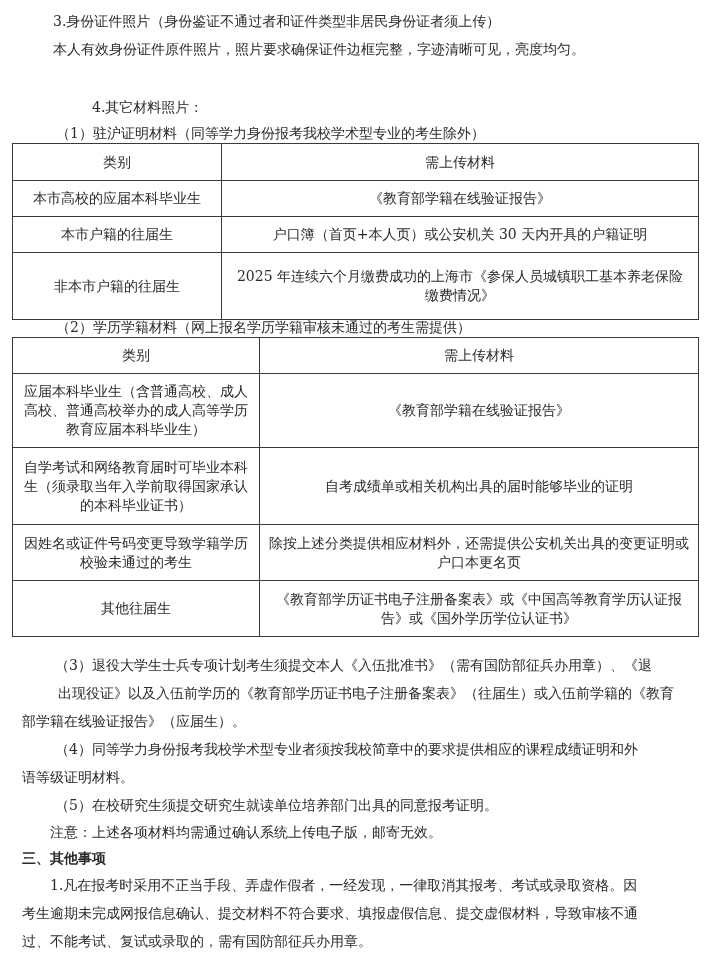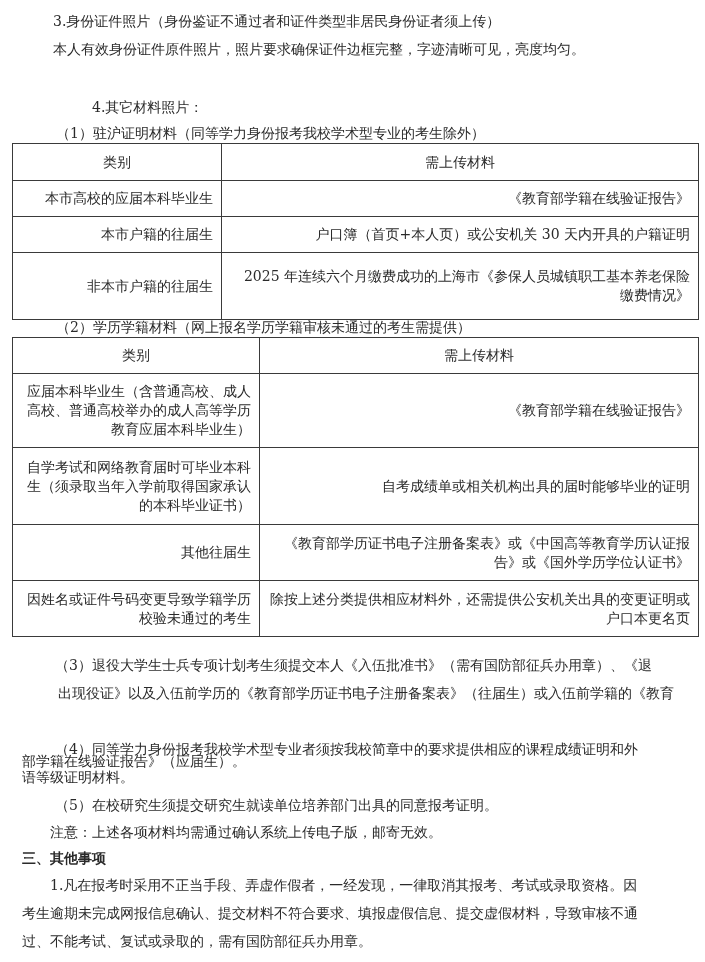--- a/index.html
+++ b/index.html
@@ -9,21 +9,21 @@
     color: #2a2a2a; font-size: 14px;
   }
   .line { position: absolute; white-space: nowrap; font-size: 14px; line-height: 18px; }
   .bold { font-weight: bold; font-family: "DejaVu Sans", "Liberation Sans", sans-serif; }
   table.tbl {
     position: absolute; border-collapse: collapse; table-layout: fixed;
     font-size: 14px; line-height: 19px;
   }
   table.tbl td, table.tbl th {
     border: 1.5px solid #3a3a3a; padding: 0 8px; vertical-align: middle;
-    font-weight: normal; text-align: right;
+    font-weight: normal; text-align: center;
   }
   table.tbl th { text-align: center; }
 </style>
 </head>
 <body>
 
 <div class="line" style="left:53px;top:12px;">3.身份证件照片（身份鉴证不通过者和证件类型非居民身份证者须上传）</div>
 <div class="line" style="left:53px;top:40px;">本人有效身份证件原件照片，照片要求确保证件边框完整，字迹清晰可见，亮度均匀。</div>
 
 <div class="line" style="left:53px;top:98px;margin-left:39px;">4.其它材料照片：</div>
@@ -68,33 +68,33 @@
   </tr>
   <tr style="height:74px">
     <td>应届本科毕业生（含普通高校、成人高校、普通高校举办的成人高等学历教育应届本科毕业生）</td>
     <td>《教育部学籍在线验证报告》</td>
   </tr>
   <tr style="height:77px">
     <td>自学考试和网络教育届时可毕业本科生（须录取当年入学前取得国家承认的本科毕业证书）</td>
     <td>自考成绩单或相关机构出具的届时能够毕业的证明</td>
   </tr>
   <tr style="height:56px">
+    <td>因姓名或证件号码变更导致学籍学历校验未通过的考生</td>
+    <td>除按上述分类提供相应材料外，还需提供公安机关出具的变更证明或户口本更名页</td>
+  </tr>
+  <tr style="height:56px">
     <td>其他往届生</td>
     <td>《教育部学历证书电子注册备案表》或《中国高等教育学历认证报告》或《国外学历学位认证书》</td>
-  </tr>
-  <tr style="height:56px">
-    <td>因姓名或证件号码变更导致学籍学历校验未通过的考生</td>
-    <td>除按上述分类提供相应材料外，还需提供公安机关出具的变更证明或户口本更名页</td>
   </tr>
 </tbody>
   </table>
 
 <div class="line" style="left:55px;top:656px;">（3）退役大学生士兵专项计划考生须提交本人《入伍批准书》（需有国防部征兵办用章）、《退</div>
 <div class="line" style="left:22px;top:684px;margin-left:36px;">出现役证》以及入伍前学历的《教育部学历证书电子注册备案表》（往届生）或入伍前学籍的《教育</div>
-<div class="line" style="left:22px;top:752px;">部学籍在线验证报告》（应届生）。</div>
+<div class="line" style="left:22px;top:712px;">部学籍在线验证报告》（应届生）。</div>
 <div class="line" style="left:55px;top:740px;">（4）同等学力身份报考我校学术型专业者须按我校简章中的要求提供相应的课程成绩证明和外</div>
 <div class="line" style="left:22px;top:768px;">语等级证明材料。</div>
 <div class="line" style="left:55px;top:796px;text-align:center;">（5）在校研究生须提交研究生就读单位培养部门出具的同意报考证明。</div>
 <div class="line" style="left:50px;top:823px;">注意：上述各项材料均需通过确认系统上传电子版，邮寄无效。</div>
 
 <div class="line bold" style="left:22px;top:849px;">三、其他事项</div>
 <div class="line" style="left:50px;top:876px;">1.凡在报考时采用不正当手段、弄虚作假者，一经发现，一律取消其报考、考试或录取资格。因</div>
 <div class="line" style="left:22px;top:904px;text-align:right;">考生逾期未完成网报信息确认、提交材料不符合要求、填报虚假信息、提交虚假材料，导致审核不通</div>
 <div class="line" style="left:22px;top:932px;">过、不能考试、复试或录取的，需有国防部征兵办用章。</div>
 

